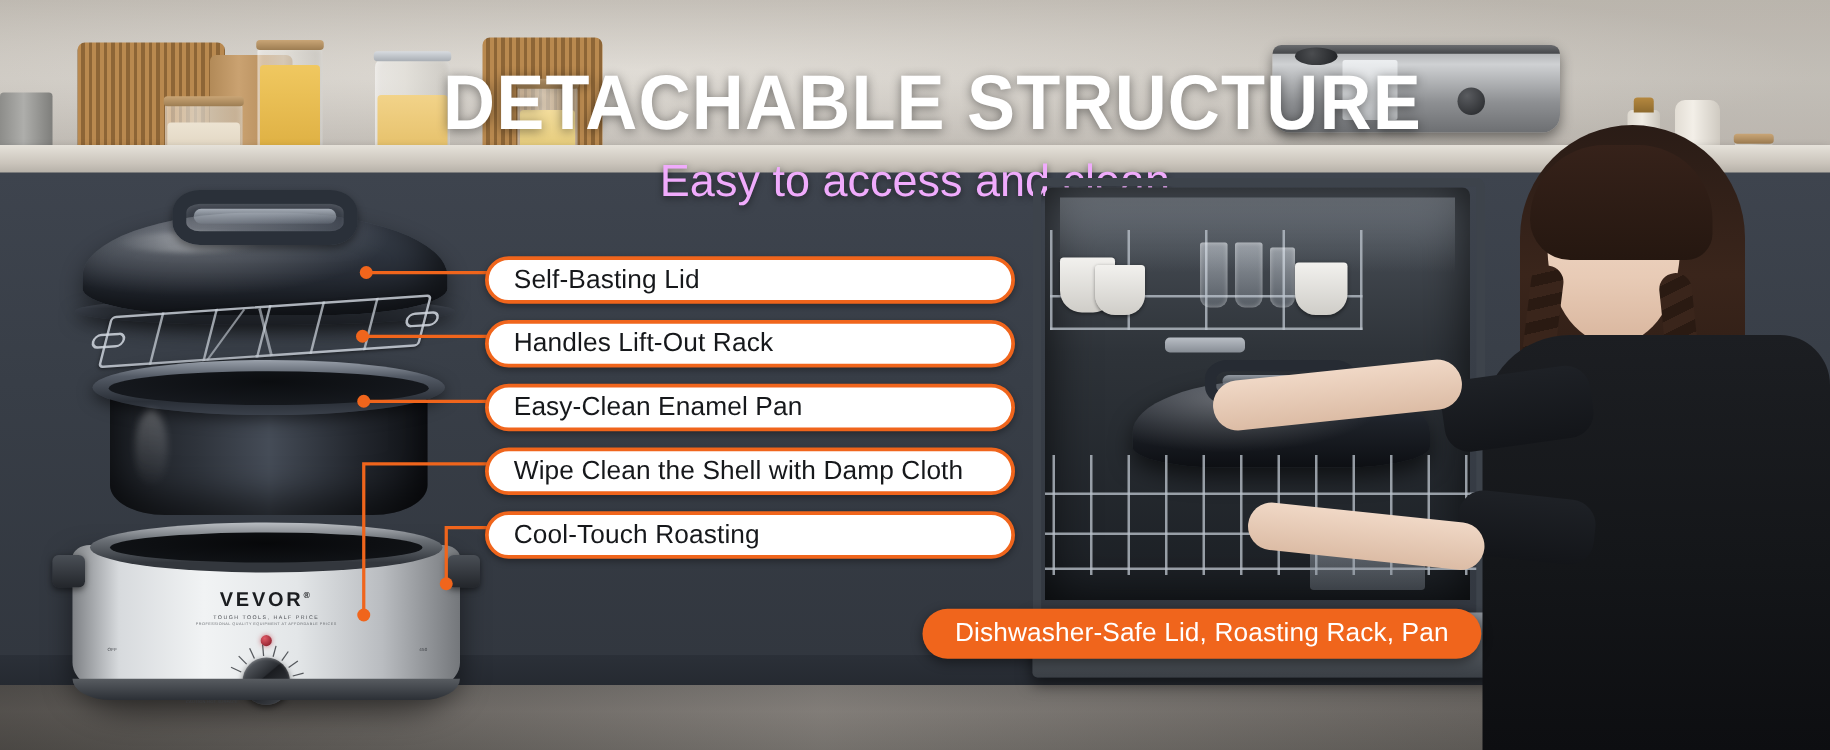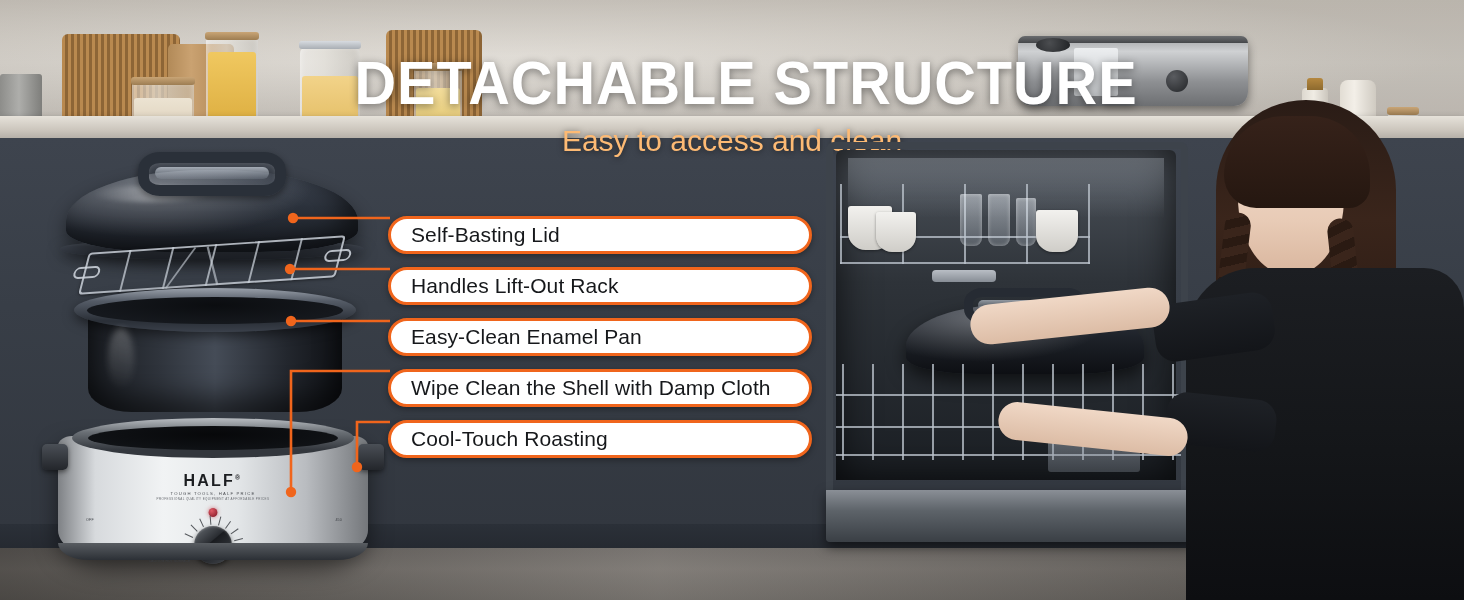--- a/index.html
+++ b/index.html
@@ -267,21 +267,21 @@
     width:0;height:0;margin:0 auto;
     border-left:7px solid transparent; border-right:7px solid transparent;
     border-bottom:12px solid #2b2e33;
   }
   .warn-txt{ font-size:3.2px; color:#3b3e43; margin-top:1px; letter-spacing:.2px; }
 
   
   .connectors{ position:absolute; left:0; top:0; width:1464px; height:600px; pointer-events:none; }
 
   
-  .callouts{ position:absolute; left:388px; top:16px; width:424px; height:496px;text-decoration:underline; }
+  .callouts{ position:absolute; left:388px; top:5px; width:424px; height:496px;text-decoration:underline; }
   .pill{
     position:absolute; left:0; width:424px; height:38px;
     background:#ffffff;
     border:3px solid #F0651C;
     border-radius:19px;
     display:flex; align-items:center;
     padding-left:20px;
     box-shadow:0 2px 6px rgba(0,0,0,.35);
   }
   .pill-text{
@@ -301,21 +301,21 @@
     letter-spacing:1px;
     transform:scaleX(.93);
     text-shadow:0 2px 9px rgba(0,0,0,.45);
     line-height:1;
   }
   .subhead{
     position:absolute; left:0; top:124px; width:1464px;
     text-align:center; pointer-events:none;
   }
   .subhead span{
-    font-size:30px; color:#fdba74; font-weight:normal;
+    font-size:36px; color:#f0abfc; font-weight:normal;
     text-shadow:0 1px 6px rgba(0,0,0,.50);
   }
 
   
   .dw-scene{ position:absolute; left:818px; top:138px; width:400px; height:420px; }
   .dw-cavity{
     position:absolute; left:18px; top:12px; width:340px; height:330px;
     background:linear-gradient(180deg,#4e545c 0%,#2e3339 40%,#1b1f24 100%);
     border-radius:6px 6px 0 0;
     box-shadow:inset 0 0 40px rgba(0,0,0,.75);
@@ -507,21 +507,21 @@
     <div class="pan">
       <div class="pan-body"></div>
       <div class="pan-rim"></div>
       <div class="pan-gloss"></div>
     </div>
 
     <div class="shell">
       <div class="shell-body">
         <div class="brand">
           <div class="brand-name">
-            <span>HALF</span><sup>®</sup>
+            <span>VEVOR</span><sup>®</sup>
           </div>
           <div class="brand-tag">TOUGH TOOLS, HALF PRICE</div>
           <div class="brand-sub">PROFESSIONAL QUALITY EQUIPMENT AT AFFORDABLE PRICES</div>
         </div>
 
         <div class="led"></div>
 
         <div class="dial-ticks">
           <span style="transform:rotate(185deg) translateX(22px);"></span>
           <span style="transform:rotate(205deg) translateX(22px);"></span>
@@ -641,14 +641,17 @@
     <div class="w-braid" style="left:96px;top:112px;height:170px;transform:rotate(7deg);"></div>
     <div class="w-braid" style="left:216px;top:118px;height:190px;transform:rotate(-6deg);"></div>
     <div class="w-body"></div>
     <div class="w-sleeve" style="left:34px;top:198px;width:120px;height:58px;transform:rotate(-8deg);"></div>
     <div class="w-arm" style="left:-150px;top:196px;width:200px;height:40px;transform:rotate(-6deg);"></div>
     <div class="w-sleeve" style="left:46px;top:296px;width:110px;height:52px;transform:rotate(6deg);"></div>
     <div class="w-arm" style="left:-122px;top:310px;width:190px;height:38px;transform:rotate(6deg);"></div>
 
   </div>
 
+  <div class="badge">
+    <span>Dishwasher-Safe Lid, Roasting Rack, Pan</span>
+  </div>
 
 </div>
 
 </body></html>

